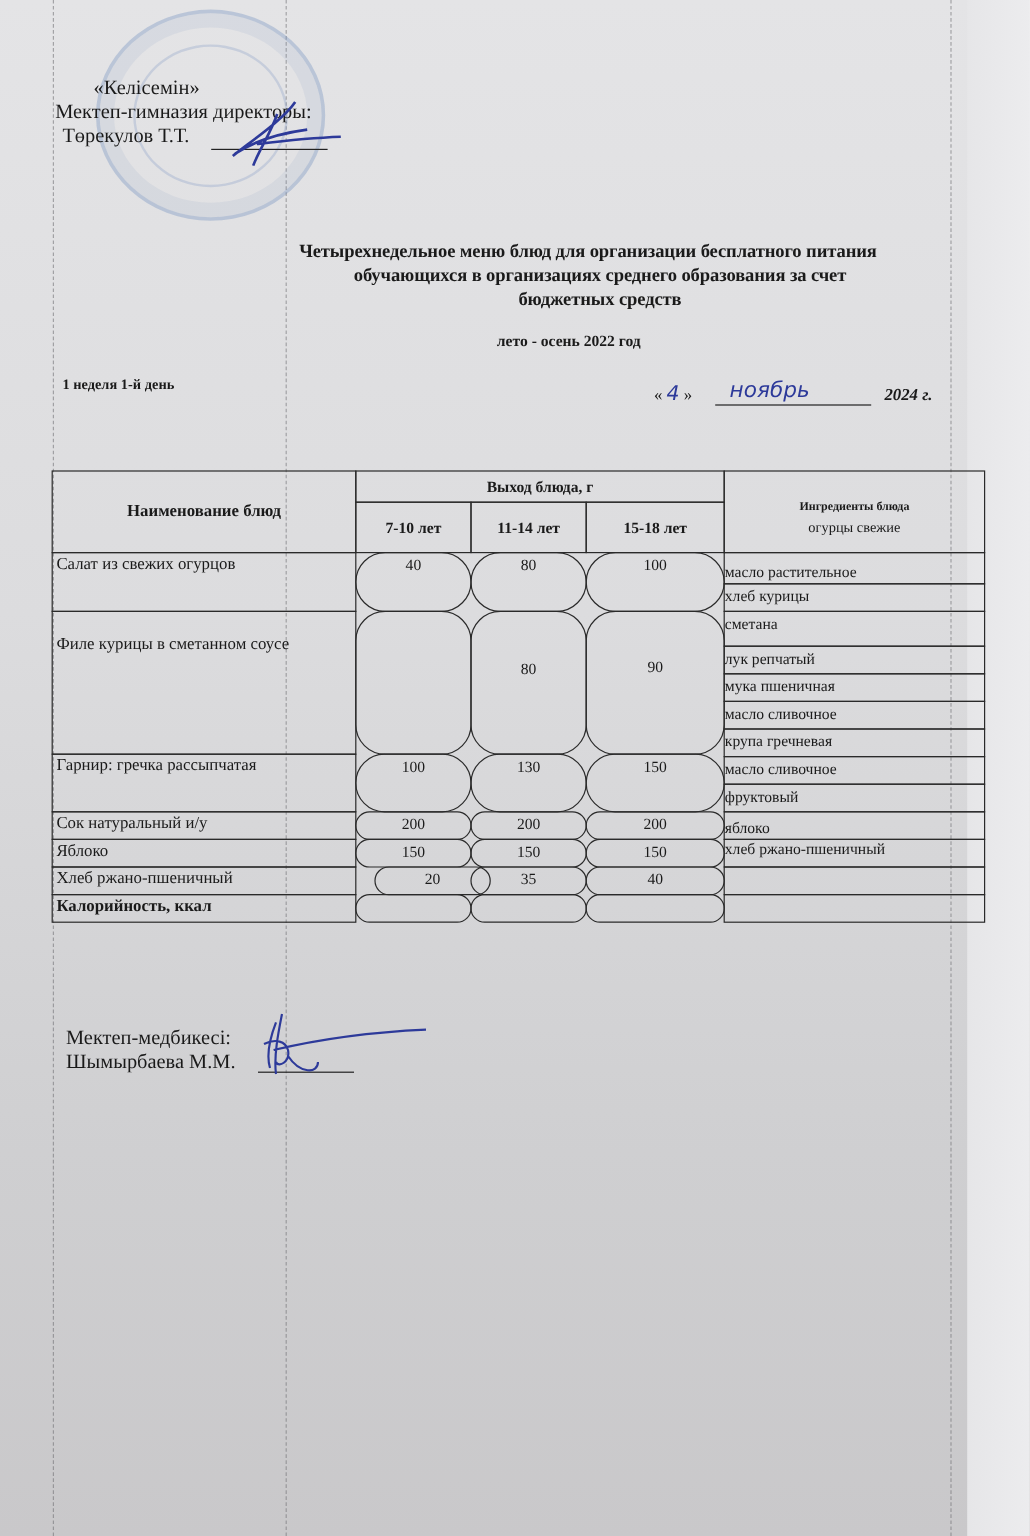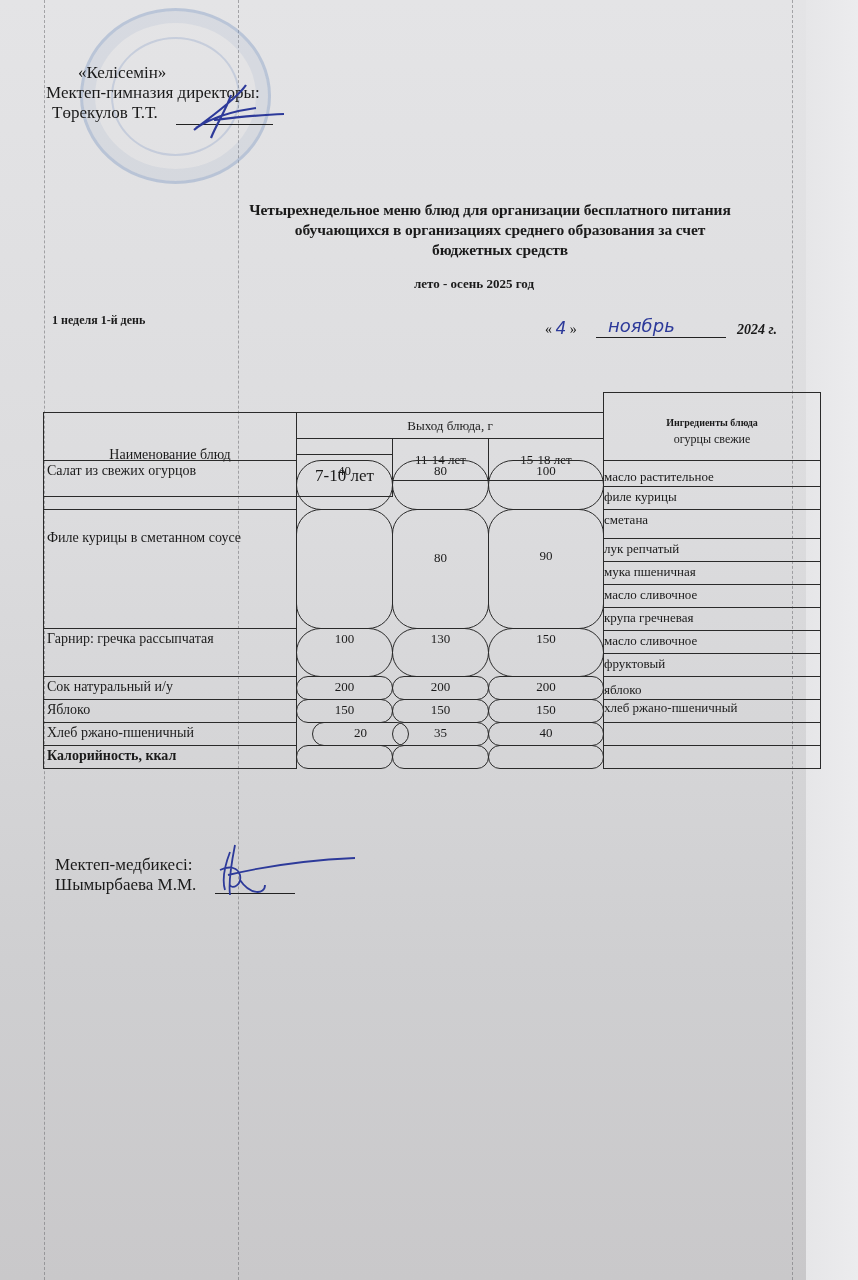--- a/index.html
+++ b/index.html
@@ -34,21 +34,21 @@
       text-align: center; letter-spacing: -0.1px;
     }
     .subtitle { position: absolute; font-weight: bold; font-size: 13px; }
     .hand { color: #2d3a9a; font-style: italic; font-family: "DejaVu Sans", sans-serif; }
     
     .cell {
       position: absolute; box-sizing: border-box;
       border: 1px solid #2a2a2a; font-size: 14px; line-height: 16px;
       padding: 2px 3px;
     }
-    .hdr { font-weight: normal; text-align: center; display: flex; align-items: center; justify-content: center; margin-top: 20px; }
+    .hdr { font-weight: bold; text-align: center; display: flex; align-items: center; justify-content: center; }
     .num { text-align: center; font-size: 13px; border-radius: 25px; }
     .ing { font-size: 13px; padding-left: 0; }
     .bold { font-weight: bold; }
   </style>
 </head>
 <body>
 
 <div class="page-edge-right"></div>
 <div class="fold" style="left:44px"></div>
 <div class="fold" style="left:238px"></div>
@@ -62,38 +62,38 @@
 <div class="abs approval" style="left:46px;top:83px">Мектеп-гимназия директоры:</div>
 <div class="abs approval" style="left:52px;top:103px">Төрекулов Т.Т.</div>
 <div class="sig-line" style="left:176px;top:124px;width:97px"></div>
 <svg class="abs" style="left:186px;top:80px" width="100" height="60">
   <path d="M60 5 C50 20, 20 40, 8 50 M10 48 C30 35, 55 30, 70 28 M45 15 C40 30, 30 45, 25 58 M28 40 C45 38, 70 35, 98 34" stroke="#2d3a9a" stroke-width="2.2" fill="none"></path>
 </svg>
 
 <div class="title" style="left:190px;top:200px;width:600px">Четырехнедельное меню блюд для организации бесплатного питания</div>
 <div class="title" style="left:240px;top:220px;width:520px">обучающихся в организациях среднего образования за счет</div>
 <div class="title" style="left:240px;top:240px;width:520px">бюджетных средств</div>
-<div class="subtitle" style="left:414px;top:276px">лето - осень 2025 год</div>
+<div class="subtitle" style="left:414px;top:276px">лето - осень 2022 год</div>
 
 <div class="subtitle" style="left:52px;top:313px;font-size:12px">1 неделя 1-й день</div>
 
 <div class="abs" style="left:545px;top:318px;font-size:14px">
   <span>«</span>
   <span class="hand" style="font-size:17px">4</span>
   <span>»</span>
 </div>
 <div class="abs hand" style="left:608px;top:315px;font-size:18px">ноябрь</div>
 <div class="sig-line" style="left:596px;top:337px;width:130px"></div>
 <div class="abs" style="left:737px;top:322px;font-size:14px;font-weight:bold;font-style:italic">2024 г.</div>
 
 <div>
 
-  <div class="cell hdr" style="left:43px;top:392px;width:254px;height:85px;font-size:14px">Наименование блюд</div>
+  <div class="cell hdr" style="left:43px;top:392px;width:254px;height:69px;font-size:14px">Наименование блюд</div>
   <div class="cell hdr" style="left:296px;top:392px;width:308px;height:27px;font-size:13px">Выход блюда, г</div>
-  <div class="cell hdr" style="left:296px;top:434px;width:97px;height:43px;font-size:17px">7-10 лет</div>
+  <div class="cell hdr" style="left:296px;top:418px;width:97px;height:43px;font-size:13px">7-10 лет</div>
   <div class="cell hdr" style="left:392px;top:418px;width:97px;height:43px;font-size:13px">11-14 лет</div>
   <div class="cell hdr" style="left:488px;top:418px;width:116px;height:43px;font-size:13px">15-18 лет</div>
   <div class="cell" style="left:603px;top:392px;width:218px;height:69px;text-align:center;padding-top:22px">
     <div class="bold" style="font-size:10px">Ингредиенты блюда</div>
     <div style="font-size:12px">огурцы свежие</div>
   </div>
 
   <div class="cell" style="left:43px;top:460px;width:254px;height:50px">Салат из свежих огурцов</div>
   <div class="cell num" style="left:296px;top:460px;width:97px;height:50px">40</div>
   <div class="cell num" style="left:392px;top:460px;width:97px;height:50px">80</div>
@@ -123,21 +123,21 @@
   <div class="cell num" style="left:312px;top:722px;width:97px;height:24px">20</div>
   <div class="cell num" style="left:392px;top:722px;width:97px;height:24px">35</div>
   <div class="cell num" style="left:488px;top:722px;width:116px;height:24px">40</div>
 
   <div class="cell bold" style="left:43px;top:745px;width:254px;height:24px">Калорийность, ккал</div>
   <div class="cell num" style="left:296px;top:745px;width:97px;height:24px"></div>
   <div class="cell num" style="left:392px;top:745px;width:97px;height:24px"></div>
   <div class="cell num" style="left:488px;top:745px;width:116px;height:24px"></div>
 
   <div class="cell ing" style="left:603px;top:460px;width:218px;height:27px;padding-top:9px;line-height:14px">масло растительное</div>
-  <div class="cell ing" style="left:603px;top:486px;width:218px;height:24px">филе курицы</div>
+  <div class="cell ing" style="left:603px;top:486px;width:218px;height:24px">хлеб курицы</div>
   <div class="cell ing" style="left:603px;top:509px;width:218px;height:30px">сметана</div>
   <div class="cell ing" style="left:603px;top:538px;width:218px;height:24px">лук репчатый</div>
   <div class="cell ing" style="left:603px;top:561px;width:218px;height:24px">мука пшеничная</div>
   <div class="cell ing" style="left:603px;top:584px;width:218px;height:24px">масло сливочное</div>
   <div class="cell ing" style="left:603px;top:607px;width:218px;height:24px">крупа гречневая</div>
   <div class="cell ing" style="left:603px;top:630px;width:218px;height:24px">масло сливочное</div>
   <div class="cell ing" style="left:603px;top:653px;width:218px;height:24px">фруктовый</div>
   <div class="cell ing" style="left:603px;top:676px;width:218px;height:24px;padding-top:5px">яблоко</div>
   <div class="cell ing" style="left:603px;top:699px;width:218px;height:24px;padding-top:0">хлеб ржано-пшеничный</div>
   <div class="cell ing" style="left:603px;top:722px;width:218px;height:24px"></div>

